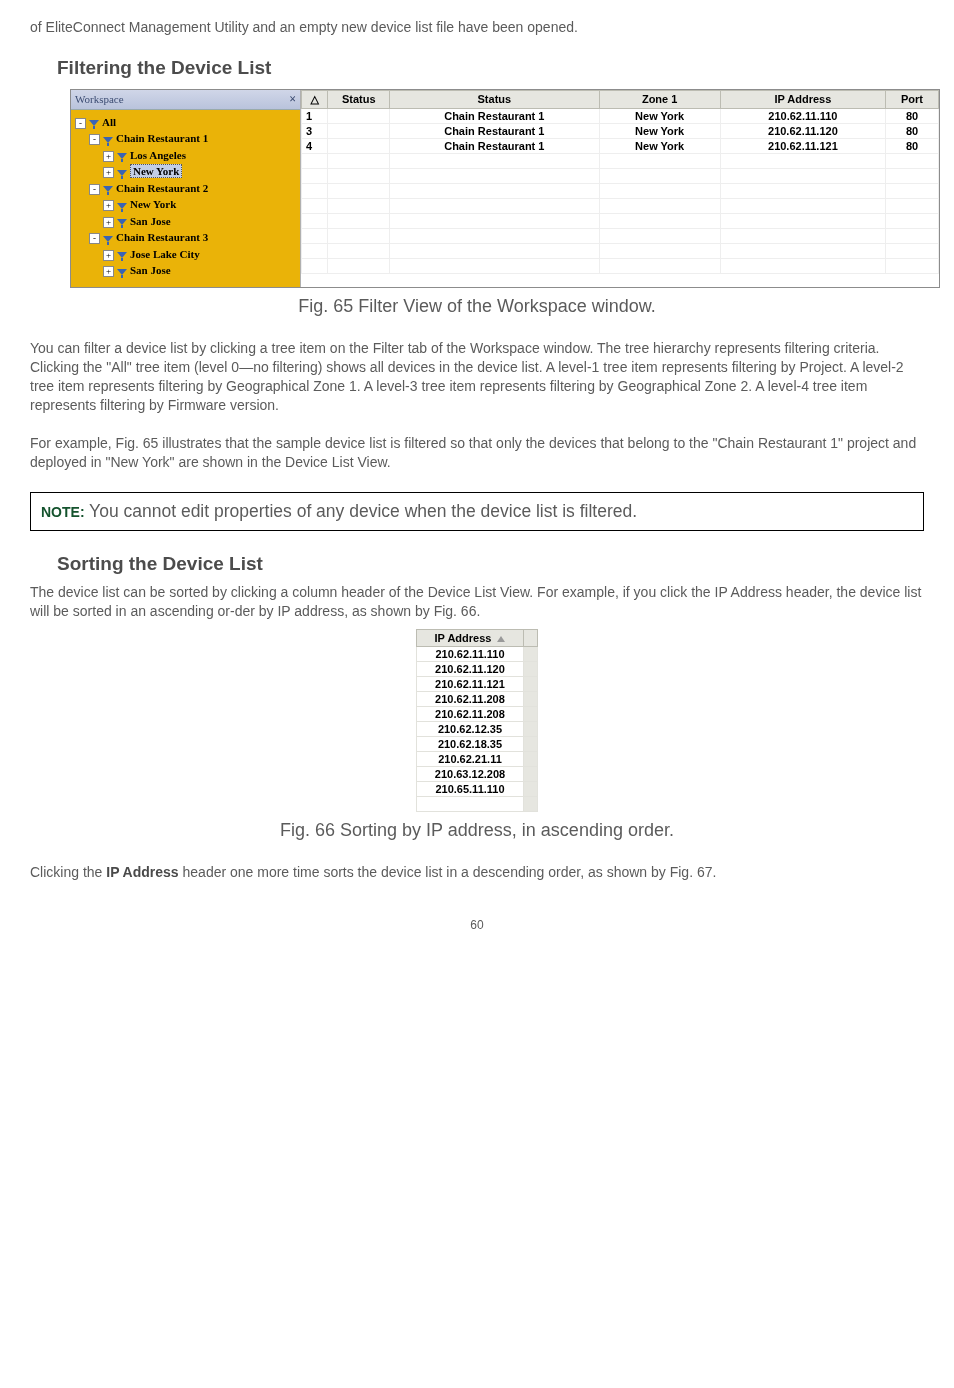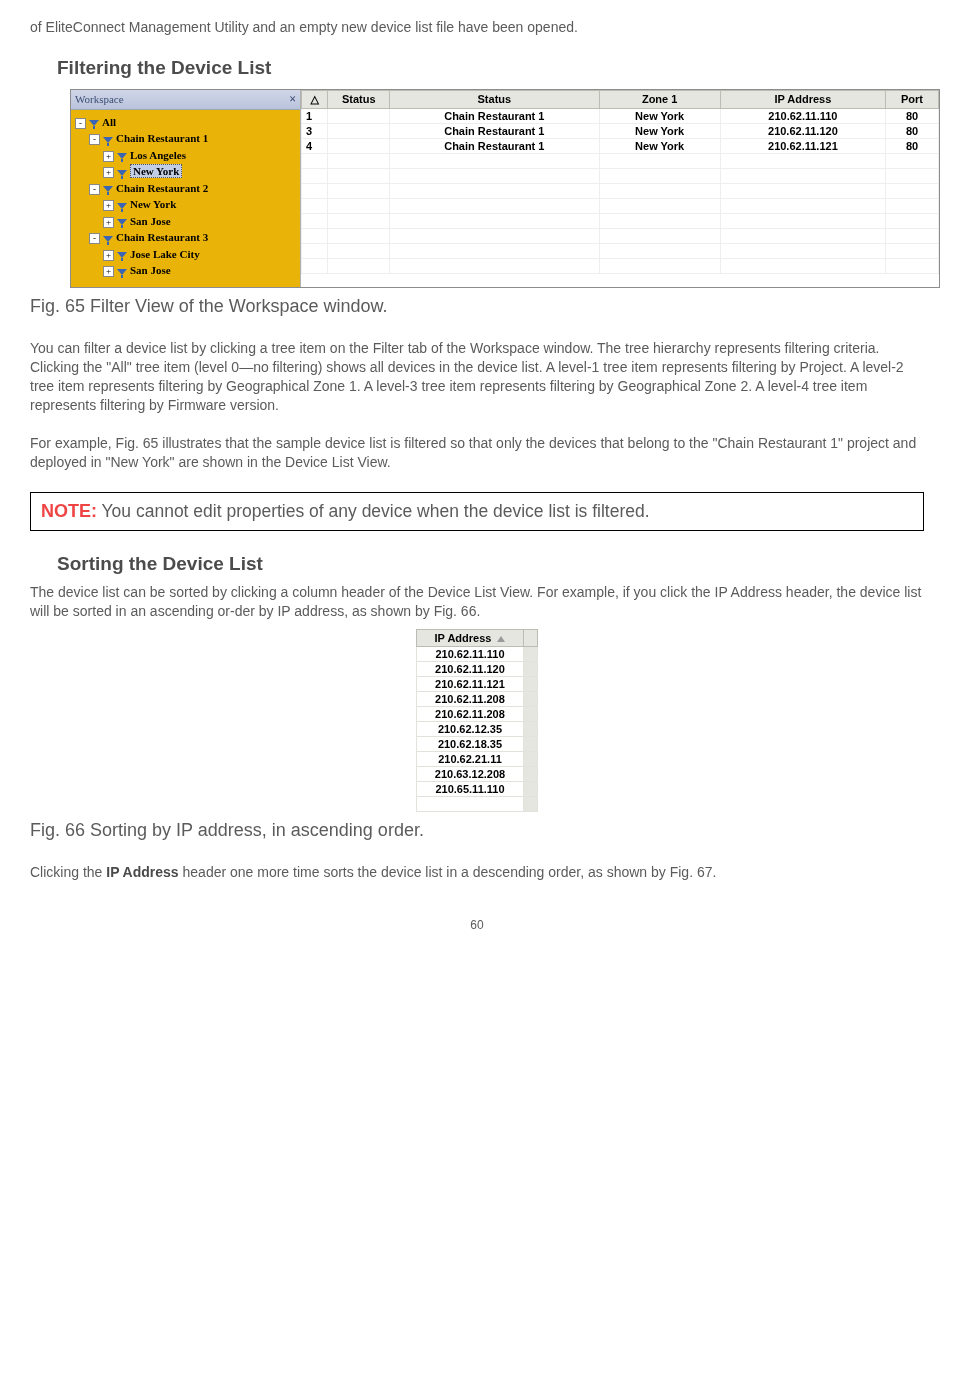--- a/index.html
+++ b/index.html
@@ -18,30 +18,31 @@
     }
     .body-text.tight { margin-bottom: 0; }
     .section-heading {
       font-size: 19px;
       font-weight: bold;
       color: #4c4c4c;
       margin-bottom: 8px;
       margin-left: 27px;
     }
     .caption {
+      text-align: center;
       font-size: 18px;
       color: #5b5b5b;
       margin: 8px 0 22px 0;
     }
     .note-box {
       border: 1.5px solid #000;
       padding: 8px 10px;
       margin: 14px 0 22px 0;
     }
-    .note-box .note-label { font-weight: bold; color: #ef4444; font-size: 18px; }
+    .note-box .note-label { font-weight: bold; color: #14532d; font-size: 14px; }
     .note-box .note-text { color: #5b5b5b; font-size: 17.5px; }
     .page-num { text-align: center; font-size: 12px; color: #5b5b5b; margin-top: 36px; }
 
     
     .fig65 {
       display: flex;
       margin: 10px 0 4px 40px;
       border: 1px solid #8c8c8c;
       width: 870px;
       background: #efefef;

